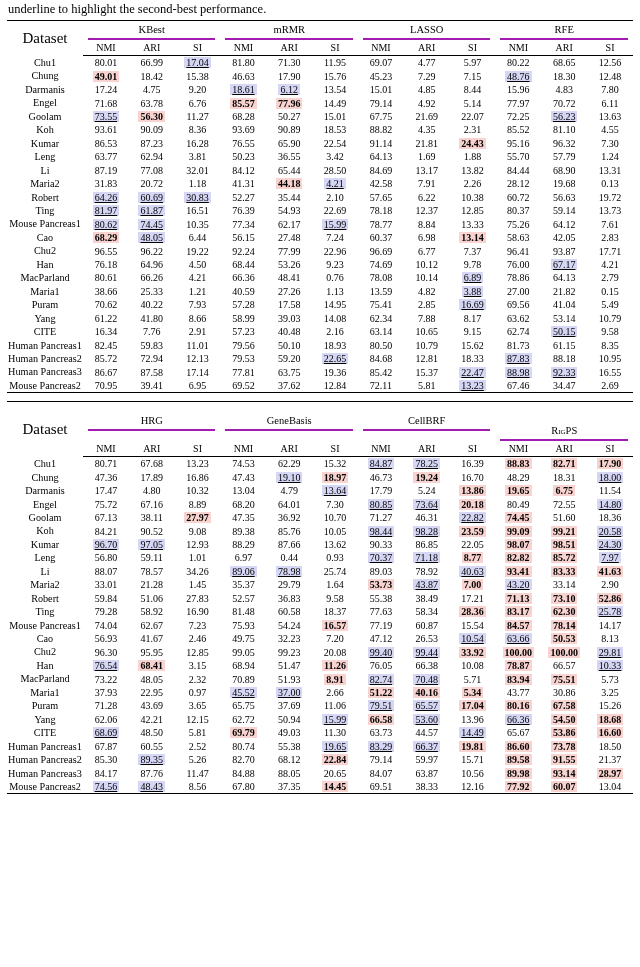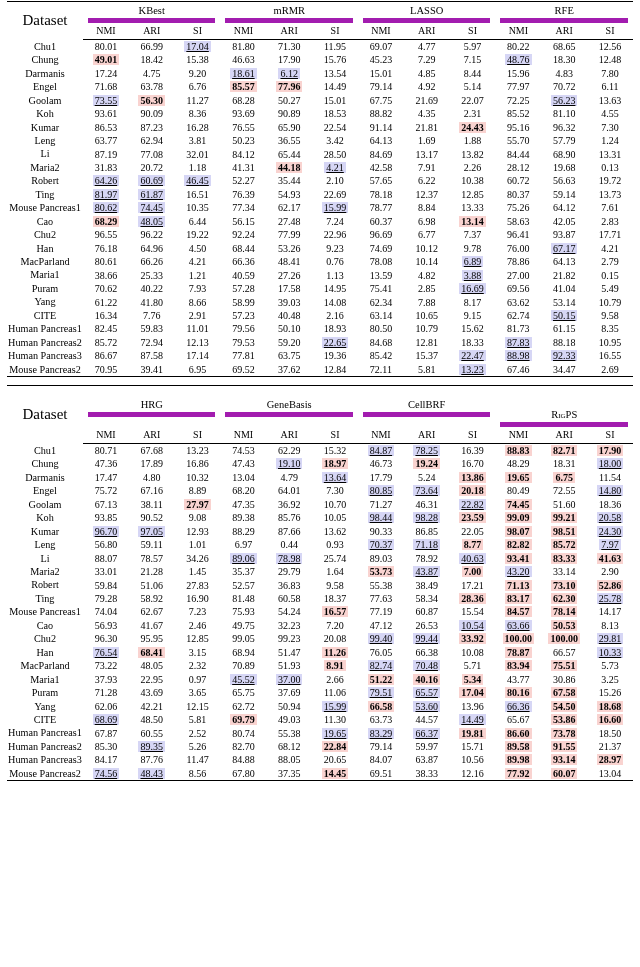--- a/index.html
+++ b/index.html
@@ -18,33 +18,34 @@
     border-top:1.5px solid #000;border-bottom:1.5px solid #000;
     margin-bottom:8px;
   }
   col.ds-col{width:76px;}
   th,td{
     font-size:10px;line-height:1.32;padding:0.5px 0;
     text-align:center;vertical-align:middle;font-weight:normal;
   }
   th.ds-h{font-size:15px;}
   th.method{font-size:10.5px;padding-top:2px;}
-  .cmid{border-bottom:5px solid #a21caf;margin:0 5px;padding-bottom:0.5px;}
+  .cmid{border-bottom:2px solid #a21caf;margin:0 5px;padding-bottom:0.5px;}
   .sc{font-variant:small-caps;margin-top:20px;}
   tr.metric-row th{border-bottom:1px solid #000;padding-bottom:1.5px;font-size:10px;}
   td.ds{font-size:10.2px;padding:0 1px;}
   td.num{padding:0;}
   span.val{display:inline-block;padding:0 1px;}
   span.best{font-weight:bold;background:#f9d3d0;padding:0 2px;}
   span.second{background:#d6d6f5;text-decoration:underline;padding:0 2px;}
 </style>
 </head>
 <body>
 
 <div class="page">
+  <div class="caption">underline to highlight the second-best performance.</div>
 
   <table class="results">
     <colgroup>
         <col class="ds-col">
         <col span="12">
       </colgroup>
   <thead>
         <tr>
           <th class="ds-h" rowspan="2">Dataset</th>
           <th class="method" colspan="3">
@@ -223,21 +224,21 @@
           <td class="num"><span class="val">7.91</span></td>
           <td class="num"><span class="val">2.26</span></td>
           <td class="num"><span class="val">28.12</span></td>
           <td class="num"><span class="val">19.68</span></td>
           <td class="num"><span class="val">0.13</span></td>
         </tr>
         <tr>
           <td class="ds">Robert</td>
           <td class="num"><span class="second">64.26</span></td>
           <td class="num"><span class="second">60.69</span></td>
-          <td class="num"><span class="second">46.45</span></td>
+          <td class="num"><span class="second">30.83</span></td>
           <td class="num"><span class="val">52.27</span></td>
           <td class="num"><span class="val">35.44</span></td>
           <td class="num"><span class="val">2.10</span></td>
           <td class="num"><span class="val">57.65</span></td>
           <td class="num"><span class="val">6.22</span></td>
           <td class="num"><span class="val">10.38</span></td>
           <td class="num"><span class="val">60.72</span></td>
           <td class="num"><span class="val">56.63</span></td>
           <td class="num"><span class="val">19.72</span></td>
         </tr>
@@ -561,21 +562,21 @@
           <td class="num"><span class="val">10.70</span></td>
           <td class="num"><span class="val">71.27</span></td>
           <td class="num"><span class="val">46.31</span></td>
           <td class="num"><span class="second">22.82</span></td>
           <td class="num"><span class="best">74.45</span></td>
           <td class="num"><span class="val">51.60</span></td>
           <td class="num"><span class="val">18.36</span></td>
         </tr>
         <tr>
           <td class="ds">Koh</td>
-          <td class="num"><span class="val">93.85</span></td>
+          <td class="num"><span class="val">84.21</span></td>
           <td class="num"><span class="val">90.52</span></td>
           <td class="num"><span class="val">9.08</span></td>
           <td class="num"><span class="val">89.38</span></td>
           <td class="num"><span class="val">85.76</span></td>
           <td class="num"><span class="val">10.05</span></td>
           <td class="num"><span class="second">98.44</span></td>
           <td class="num"><span class="second">98.28</span></td>
           <td class="num"><span class="best">23.59</span></td>
           <td class="num"><span class="best">99.09</span></td>
           <td class="num"><span class="best">99.21</span></td>

